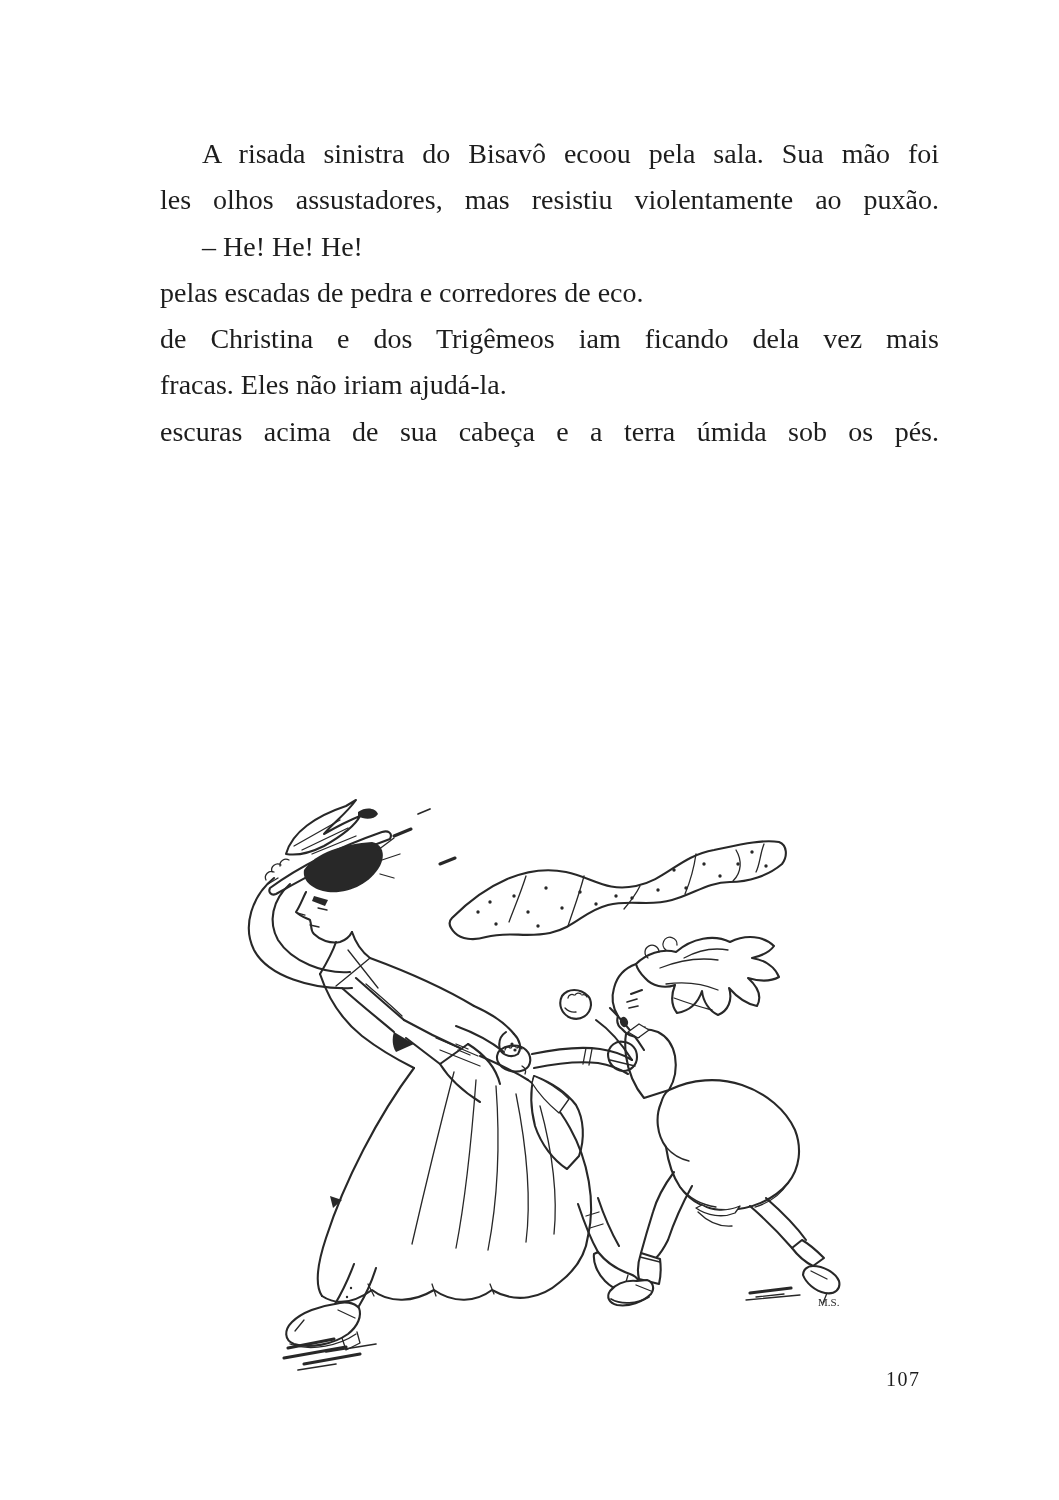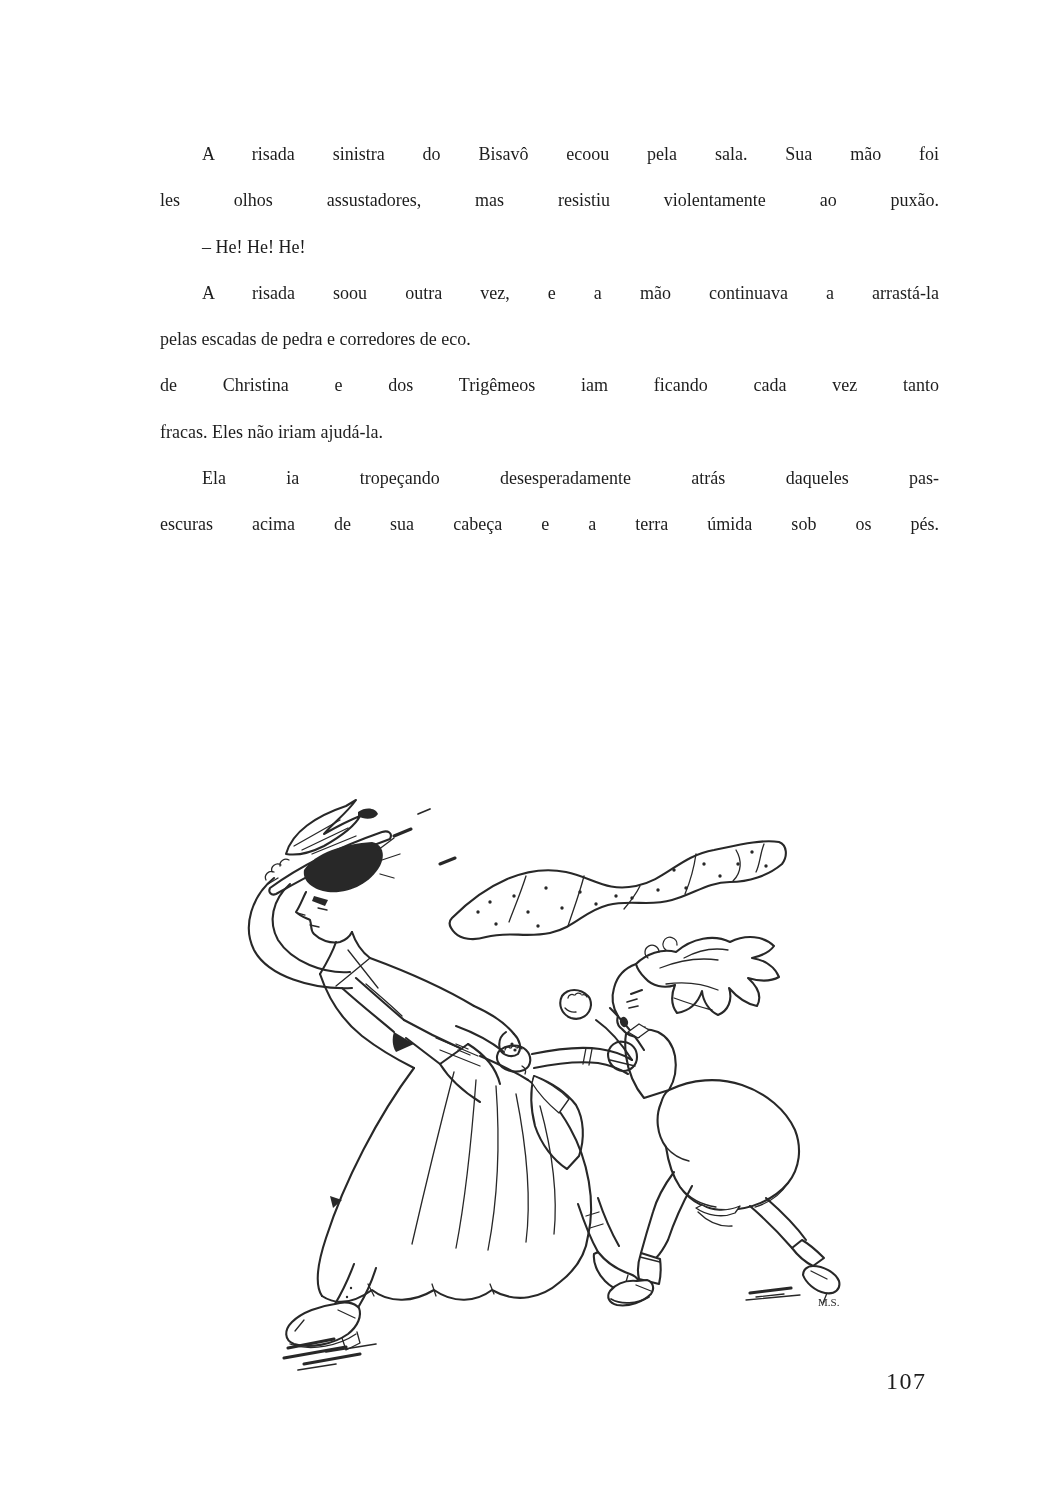--- a/index.html
+++ b/index.html
@@ -4,52 +4,50 @@
 <style>
   html,body{margin:0;padding:0;}
   body{
     width:1059px;height:1500px;position:relative;overflow:hidden;
     background:var(--paper,#ffffff);
     font-family:"Liberation Serif", serif;
   }
   .text-block{
     position:absolute;left:160px;top:131px;width:779px;
     color:var(--text,#1d1d1d);
-    font-size:18px;line-height:46.3px;
+    font-size:28px;line-height:46.3px;
   }
   .line{text-align:justify;text-align-last:left;height:46.3px;overflow:visible;}
   .line.just{text-align-last:justify;}
   .line.indent{text-indent:42px;}
   .illustration{
     position:absolute;left:228px;top:792px;width:640px;height:612px;margin:0;
   }
   .page-number{
     position:absolute;left:886px;top:1368px;
-    font-size:24px;letter-spacing:1.5px;color:var(--text,#222222);
+    font-size:20px;letter-spacing:1.5px;color:var(--text,#222222);
   }
   svg .ln{fill:none;stroke:var(--ink,#262626);stroke-width:2.1;stroke-linecap:round;stroke-linejoin:round;}
   svg .thin{stroke-width:1.3;}
   svg .mid{stroke-width:1.7;}
   svg .thick{stroke-width:3.1;}
   svg .fill{fill:var(--ink,#262626);stroke:none;}
   svg .paper{fill:#ffffff;}
   svg .dot{fill:var(--ink,#262626);}
 </style>
 </head>
 <body style="--paper: #ffffff; --ink: #282828; --text: #1d1d1d;">
 
 <main class="text-block">
     <div class="line just indent">A risada sinistra do Bisavô ecoou pela sala. Sua mão foi</div>
     <div class="line just">les olhos assustadores, mas resistiu violentamente ao puxão.</div>
     <div class="line indent">– He! He! He!</div>
-    <div class="line just indent">A risada soou outra vez, e a mão continuava a arrastá-la</div>
     <div class="line">pelas escadas de pedra e corredores de eco.</div>
-    <div class="line just">de Christina e dos Trigêmeos iam ficando cada vez tanto</div>
+    <div class="line just">de Christina e dos Trigêmeos iam ficando dela vez mais</div>
     <div class="line">fracas. Eles não iriam ajudá-la.</div>
-    <div class="line just indent">Ela ia tropeçando desesperadamente atrás daqueles pas-</div>
     <div class="line just">escuras acima de sua cabeça e a terra úmida sob os pés.</div>
   </main>
 
 <figure class="illustration" role="img" aria-label="Pen-and-ink drawing: a woman in an Edwardian winged hat and long skirt strides forward holding her hat with one hand while dragging a small windswept girl in a plaid dress by the wrist; a polka-dotted scarf streams through the air behind them.">
 <svg viewBox="0 0 640 612" width="640" height="612">
   <defs>
     <pattern id="plaid" width="9" height="9" patternUnits="userSpaceOnUse" patternTransform="rotate(33)">
       <path d="M0 0H9M0 4.5H9M0 0V9M4.5 0V9" stroke="#2b2b2b" stroke-width="0.9" fill="none"></path>
     </pattern>
   </defs>

